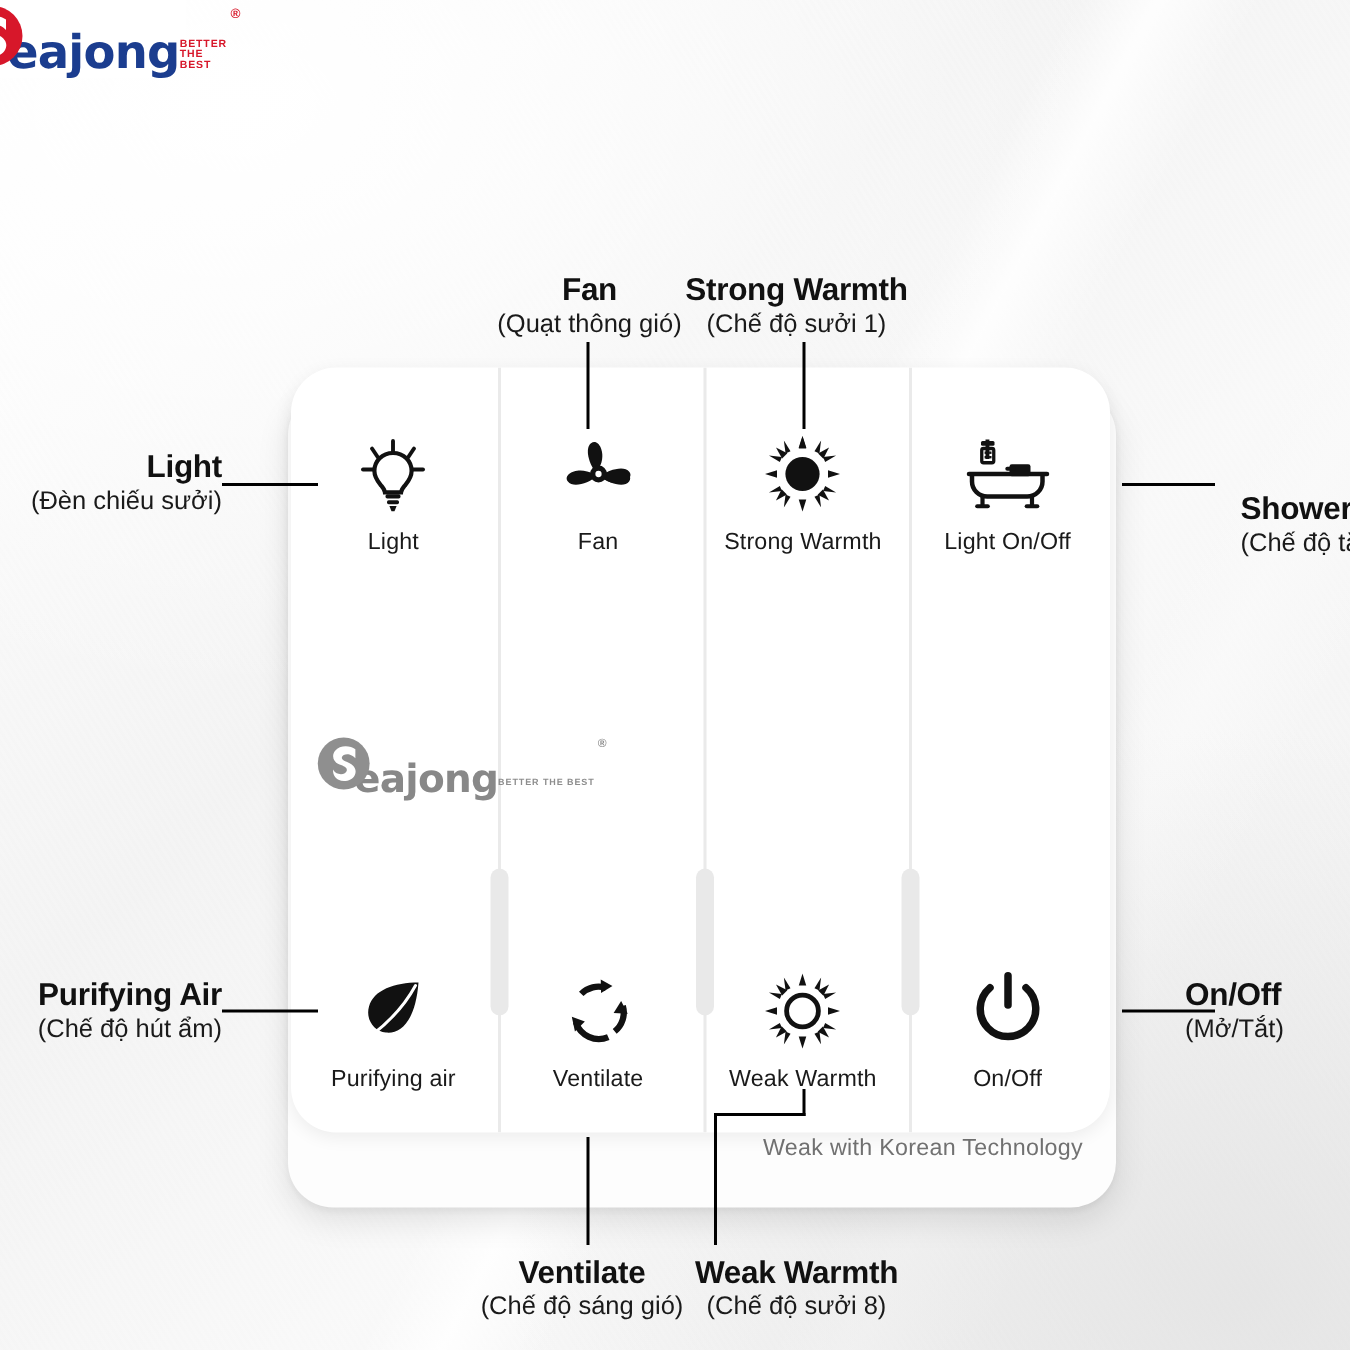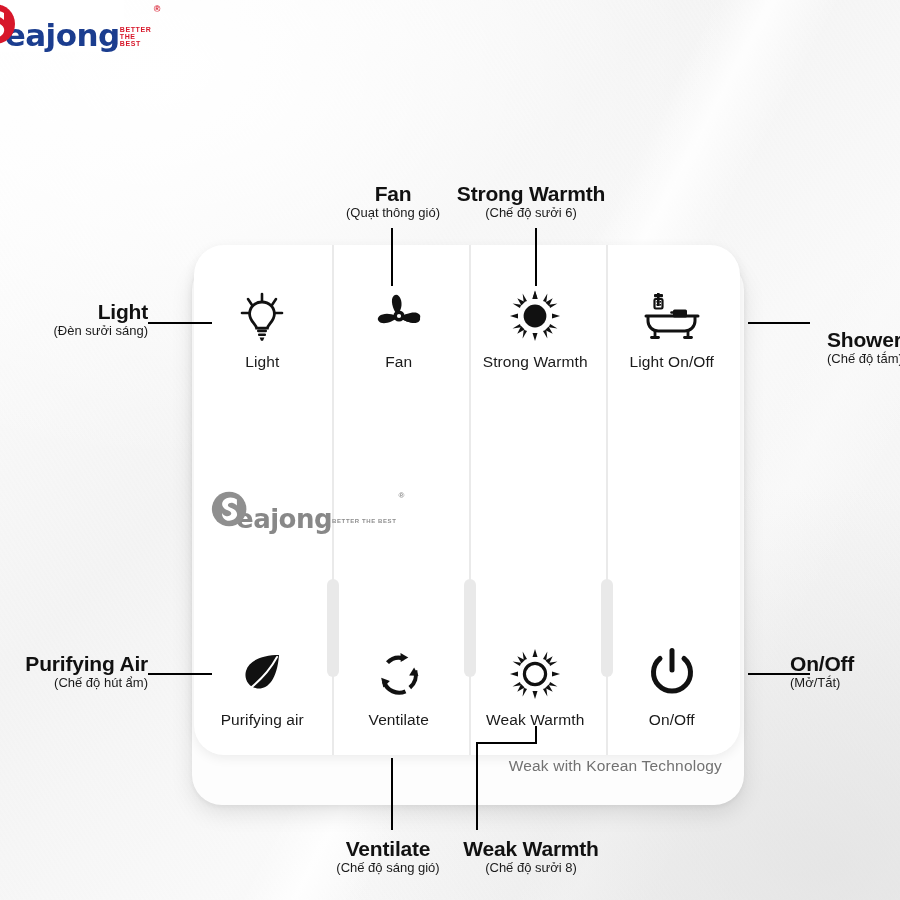--- a/index.html
+++ b/index.html
@@ -110,21 +110,21 @@
 
   
   #panel-logo{ position:absolute; left:16px; top:245px; }
   #panel-logo .logo-name{ font-size:26px; color:#888; }
   #panel-logo .logo-tag{ font-size:6px; color:#8d8d8d; margin-top:2px; }
   #panel-logo .logo-reg{ font-size:8px; color:#8d8d8d; position:absolute; right:-8px; top:1px; }
 
   
   .callout{ position:absolute; z-index:6; white-space:nowrap; }
   .co-en{ font-size:21px; font-weight:700; color:#111; line-height:1.12; letter-spacing:-.2px; }
-  .co-vi{ font-size:13px; font-weight:400; color:#1a1a1a; line-height:1.15; }
+  .co-vi{ font-size:17px; font-weight:400; color:#1a1a1a; line-height:1.15; }
   .ta-r{ text-align:right; } .ta-l{ text-align:left; } .ta-c{ text-align:center; }
 
   .lead{ position:absolute; background:#000; z-index:5; }
   .lead-h{ height:2.4px; } .lead-v{ width:2.4px; }
 
   #co-light   { left:0px;   top:300px; width:148px; }
   #co-purify  { left:0px;   top:652px; width:148px; }
   #co-shower  { left:827px; top:300px;margin-top:28px; }
   #co-onoff   { left:790px; top:652px; }
   #co-fan     { left:300px; top:182px; width:186px; }
@@ -161,41 +161,41 @@
 <div class="lead lead-h" style="left:748px; top:673px; width:62px;"></div>
 <div class="lead lead-v" style="left:391px; top:228px; height:58px;"></div>
 <div class="lead lead-v" style="left:535px; top:228px; height:58px;"></div>
 <div class="lead lead-v" style="left:391px; top:758px; height:72px;"></div>
 <div class="lead lead-v" style="left:535px; top:726px; height:18px;"></div>
 <div class="lead lead-h" style="left:476px; top:742px; width:61px;"></div>
 <div class="lead lead-v" style="left:476px; top:742px; height:88px;"></div>
 
 <div class="callout ta-r" id="co-light">
   <div class="co-en">Light</div>
-  <div class="co-vi">(Đèn sưởi sáng)</div>
+  <div class="co-vi">(Đèn chiếu sưởi)</div>
 </div>
 <div class="callout ta-r" id="co-purify">
   <div class="co-en">Purifying Air</div>
   <div class="co-vi">(Chế độ hút ẩm)</div>
 </div>
 <div class="callout ta-l" id="co-shower">
   <div class="co-en">Shower</div>
   <div class="co-vi">(Chế độ tắm)</div>
 </div>
 <div class="callout ta-l" id="co-onoff">
   <div class="co-en">On/Off</div>
   <div class="co-vi">(Mở/Tắt)</div>
 </div>
 <div class="callout ta-c" id="co-fan">
   <div class="co-en">Fan</div>
   <div class="co-vi">(Quạt thông gió)</div>
 </div>
 <div class="callout ta-c" id="co-strong">
   <div class="co-en">Strong Warmth</div>
-  <div class="co-vi">(Chế độ sưởi 6)</div>
+  <div class="co-vi">(Chế độ sưởi 1)</div>
 </div>
 <div class="callout ta-c" id="co-vent">
   <div class="co-en">Ventilate</div>
   <div class="co-vi">(Chế độ sáng gió)</div>
 </div>
 <div class="callout ta-c" id="co-weak">
   <div class="co-en">Weak Warmth</div>
   <div class="co-vi">(Chế độ sưởi 8)</div>
 </div>
 

